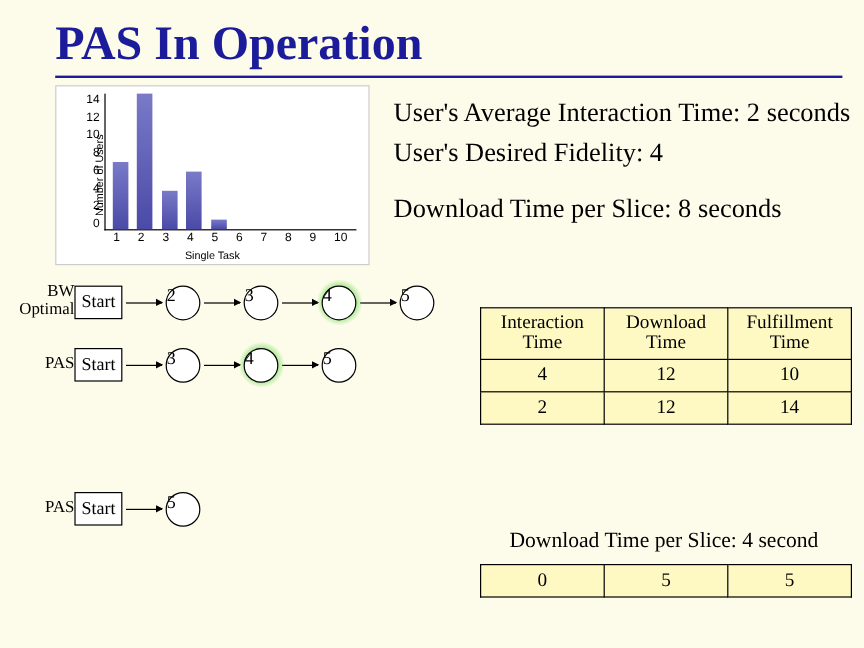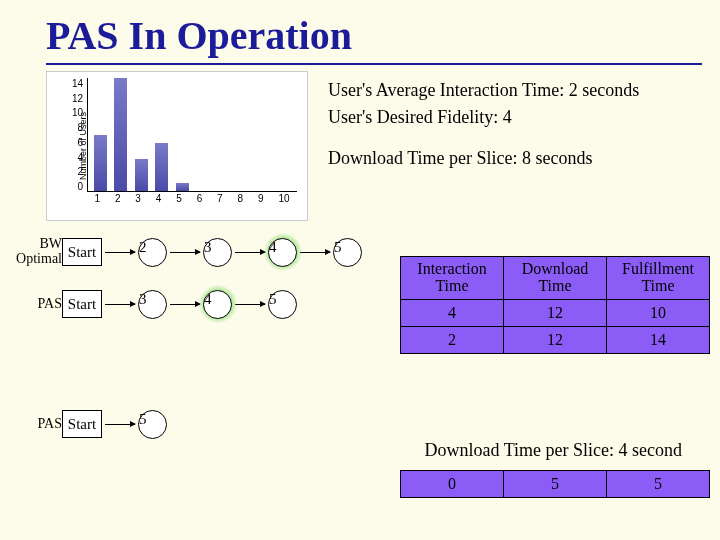--- a/index.html
+++ b/index.html
@@ -80,21 +80,21 @@
     justify-content: space-around;
   }
   .chart .xlab {
     position: absolute;
     left: 0; right: 0; bottom: 2px;
     text-align: center;
     font-size: 9px;
   }
   
   .info {
-    font-size: 18px;
+    font-size: 22px;
     line-height: 1.5;
     padding-top: 6px;
   }
   .info .gap { margin-top: 14px; }
   
   .flows { margin-top: 8px; }
   .flow {
     display: flex;
     align-items: center;
     height: 46px;
@@ -160,21 +160,21 @@
   table {
     border-collapse: collapse;
   }
   th, td {
     border: 1.5px solid #000;
     padding: 4px 8px;
     text-align: center;
     font-weight: normal;
     font-family: "Times New Roman", serif;
     font-size: 16px;
-    background: #8b5cf6;
+    background: #fef9c3;
     min-width: 86px;
   }
   th { line-height: 1.05; }
   .dl2 {
     position: absolute;
     right: 38px;
     top: 440px;
     font-size: 18px;
   }
   .tbl2 {
@@ -221,20 +221,21 @@
         <span>2</span>
         <span>3</span>
         <span>4</span>
         <span>5</span>
         <span>6</span>
         <span>7</span>
         <span>8</span>
         <span>9</span>
         <span>10</span>
       </div>
+    <div class="xlab">Single Task</div>
   </div>
   <div class="info">
     <div>User's Average Interaction Time: 2 seconds</div>
     <div>User's Desired Fidelity: 4</div>
     <div class="gap">Download Time per Slice: 8 seconds</div>
   </div>
 </div>
 
 <div class="flows">
     <div class="flow">

